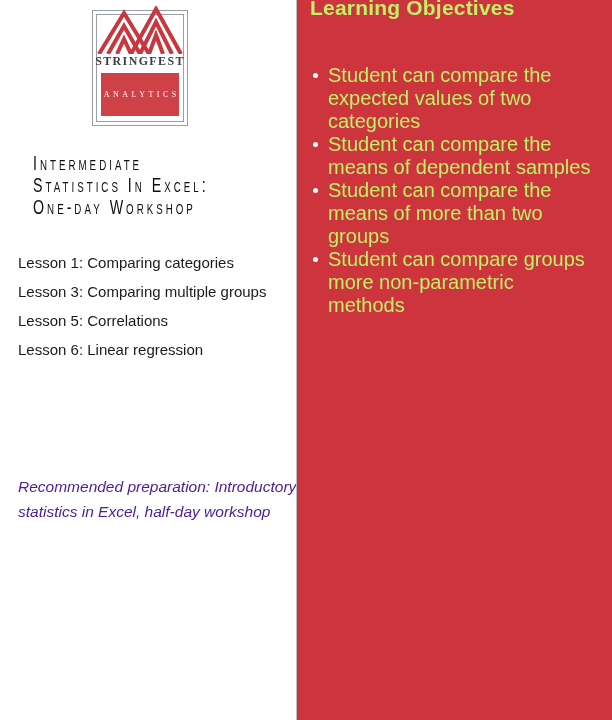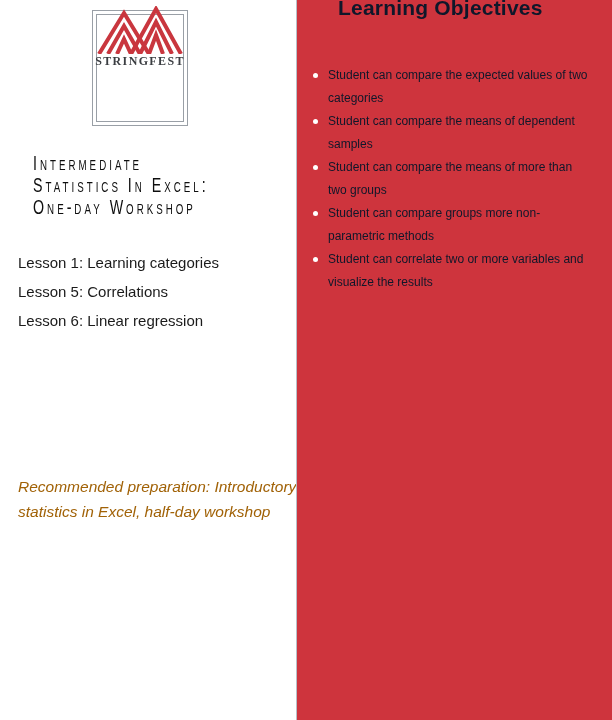--- a/index.html
+++ b/index.html
@@ -45,39 +45,38 @@
   .lessons{
     position:absolute;left:18px;top:252px;width:278px;
     list-style:none;margin:0;padding:0;
     font-size:15px;line-height:22px;color:#1b1b1b;
   }
   .lesson{margin-bottom:7px;}
 
   
   .note{
     position:absolute;left:18px;top:474px;width:282px;margin:0;
-    font-style:italic;font-size:15.5px;line-height:25px;color:#a16207;
+    font-style:italic;font-size:15.5px;line-height:25px;color:#4c1d95;
   }
 
   
   .right-panel{
     position:absolute;top:0;right:0;bottom:0;left:296px;
     background:var(--panel-red,#CE343D);
     border-left:1px solid var(--panel-border,#b7c0c8);
-    color:#0f172a;
-    padding-left:28px;
+    color:#bef264;
   }
   .panel-heading{
     margin:-5px 0 0 0;padding-left:13px;
     font-size:21px;line-height:26px;font-weight:700;letter-spacing:0.2px;
   }
   .bullets{
     position:absolute;left:13px;top:64px;width:282px;
     list-style:none;margin:0;padding:0;
-    font-size:12px;line-height:23px;
+    font-size:20px;line-height:23px;
   }
   .bullet{position:relative;padding-left:18px;}
   .bullet::before{
     content:"";position:absolute;left:3px;top:9px;
     width:5px;height:5px;border-radius:50%;background:#ffffff;
   }
 </style>
 </head>
 <body>
 
@@ -93,33 +92,37 @@
         <g fill="none" stroke="#C9363E" stroke-width="4">
           <polyline points="3,48 28,7 53,48"></polyline>
           <polyline points="12,48 28,20 44,48"></polyline>
           <polyline points="21,48 28,33 35,48"></polyline>
           <polyline points="35,48 60,3 85,48"></polyline>
           <polyline points="44,48 60,16 76,48"></polyline>
           <polyline points="53,48 60,29 67,48"></polyline>
         </g>
       </svg>
       <div class="logo-name">STRINGFEST</div>
+      <div class="logo-redbox">
+        <span>ANALYTICS</span>
+      </div>
     </div>
 
     <div class="title">
       <div>Intermediate</div>
       <div>Statistics In Excel:</div>
       <div>One-day Workshop</div>
     </div>
 
     <ul class="lessons">
 
-        <li class="lesson">Lesson 1: Learning categories</li>
+        <li class="lesson">Lesson 1: Comparing categories</li>
 
 
+        <li class="lesson">Lesson 3: Comparing multiple groups</li>
 
 
         <li class="lesson">Lesson 5: Correlations</li>
 
         <li class="lesson">Lesson 6: Linear regression</li>
       </ul>
 
     <p class="note">Recommended preparation: Introductory statistics in Excel, half-day workshop</p>
 
   </div>
@@ -129,18 +132,17 @@
     <ul class="bullets">
 
         <li class="bullet">Student can compare the expected values of two categories</li>
 
         <li class="bullet">Student can compare the means of dependent samples</li>
 
         <li class="bullet">Student can compare the means of more than two groups</li>
 
         <li class="bullet">Student can compare groups more non-parametric methods</li>
 
-        <li class="bullet">Student can correlate two or more variables and visualize the results</li>
 
       </ul>
   </div>
 
 </div>
 
 </body></html>

